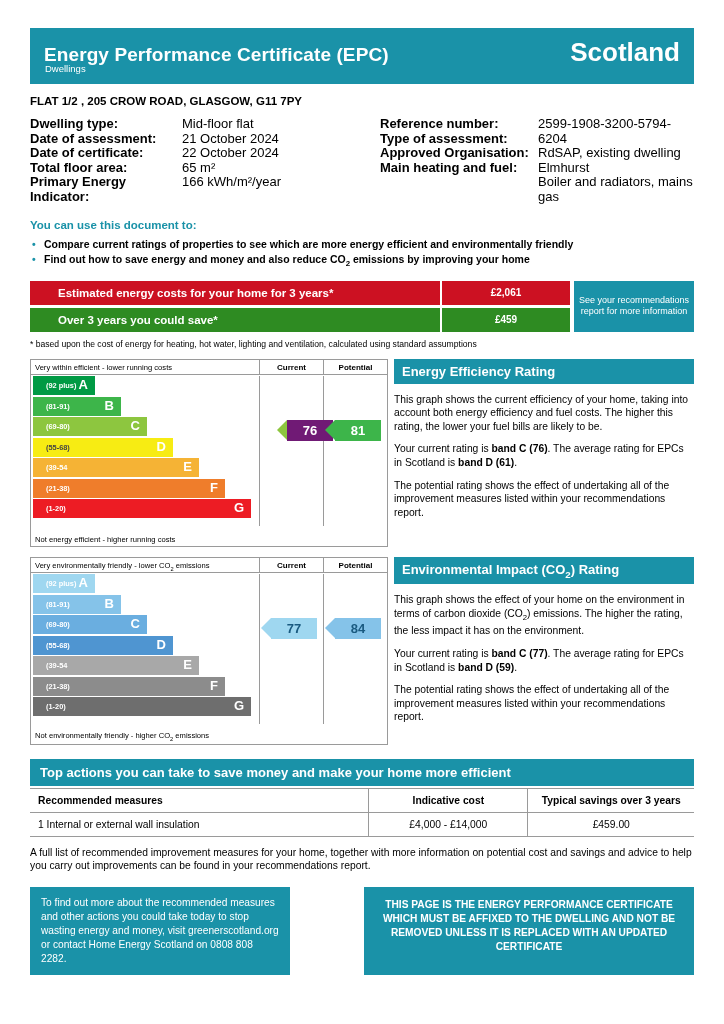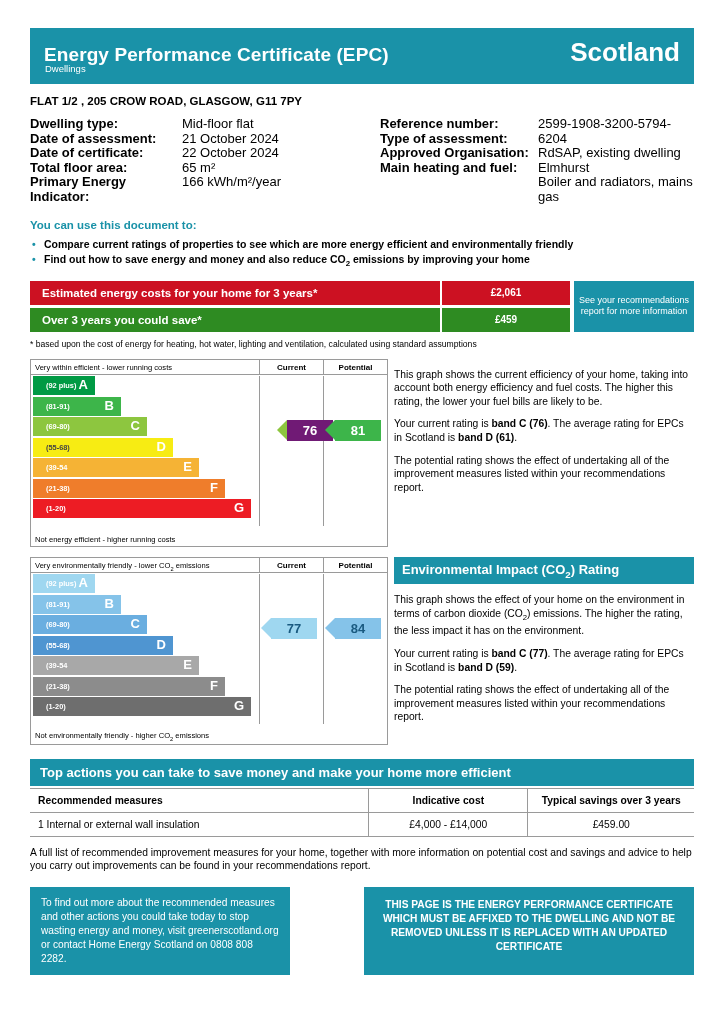--- a/index.html
+++ b/index.html
@@ -109,21 +109,21 @@
     height: 24px;
     margin-bottom: 3px;
   }
   .cost-label {
     width: 410px;
     color: #ffffff;
     font-size: 11.5px;
     font-weight: bold;
     display: flex;
     align-items: center;
-    padding-left: 12px;
+    padding-left: 28px;
     box-sizing: border-box;
   }
   .cost-value {
     width: 128px;
     color: #ffffff;
     font-size: 10px;
     font-weight: bold;
     display: flex;
     align-items: center;
     justify-content: center;
@@ -431,20 +431,21 @@
           <span>76</span>
         </div>
         <div class="arrow" style="left:304px;top:44px;width:46px;background:#3db54a">
           <span class="tip" style="border-right:10px solid #3db54a"></span>
           <span>81</span>
         </div>
       </div>
       <div class="graph-foot">Not energy efficient - higher running costs</div>
     </div>
     <div class="rating-text">
+      <div class="rt-title">Energy Efficiency Rating</div>
       <div class="rt-p">This graph shows the current efficiency of your home, taking into account both energy efficiency and fuel costs. The higher this rating, the lower your fuel bills are likely to be.</div>
       <div class="rt-p"><span>Your current rating is </span><b>band C (76)</b><span>. The average rating for EPCs in Scotland is </span><b>band D (61)</b><span>.</span></div>
       <div class="rt-p">The potential rating shows the effect of undertaking all of the improvement measures listed within your recommendations report.</div>
     </div>
   </div>
 
   <div class="rating-block">
     <div class="graph-box">
       <div class="graph-head">
         <div class="gh-text">Very environmentally friendly - lower CO<sub>2</sub> emissions</div>

